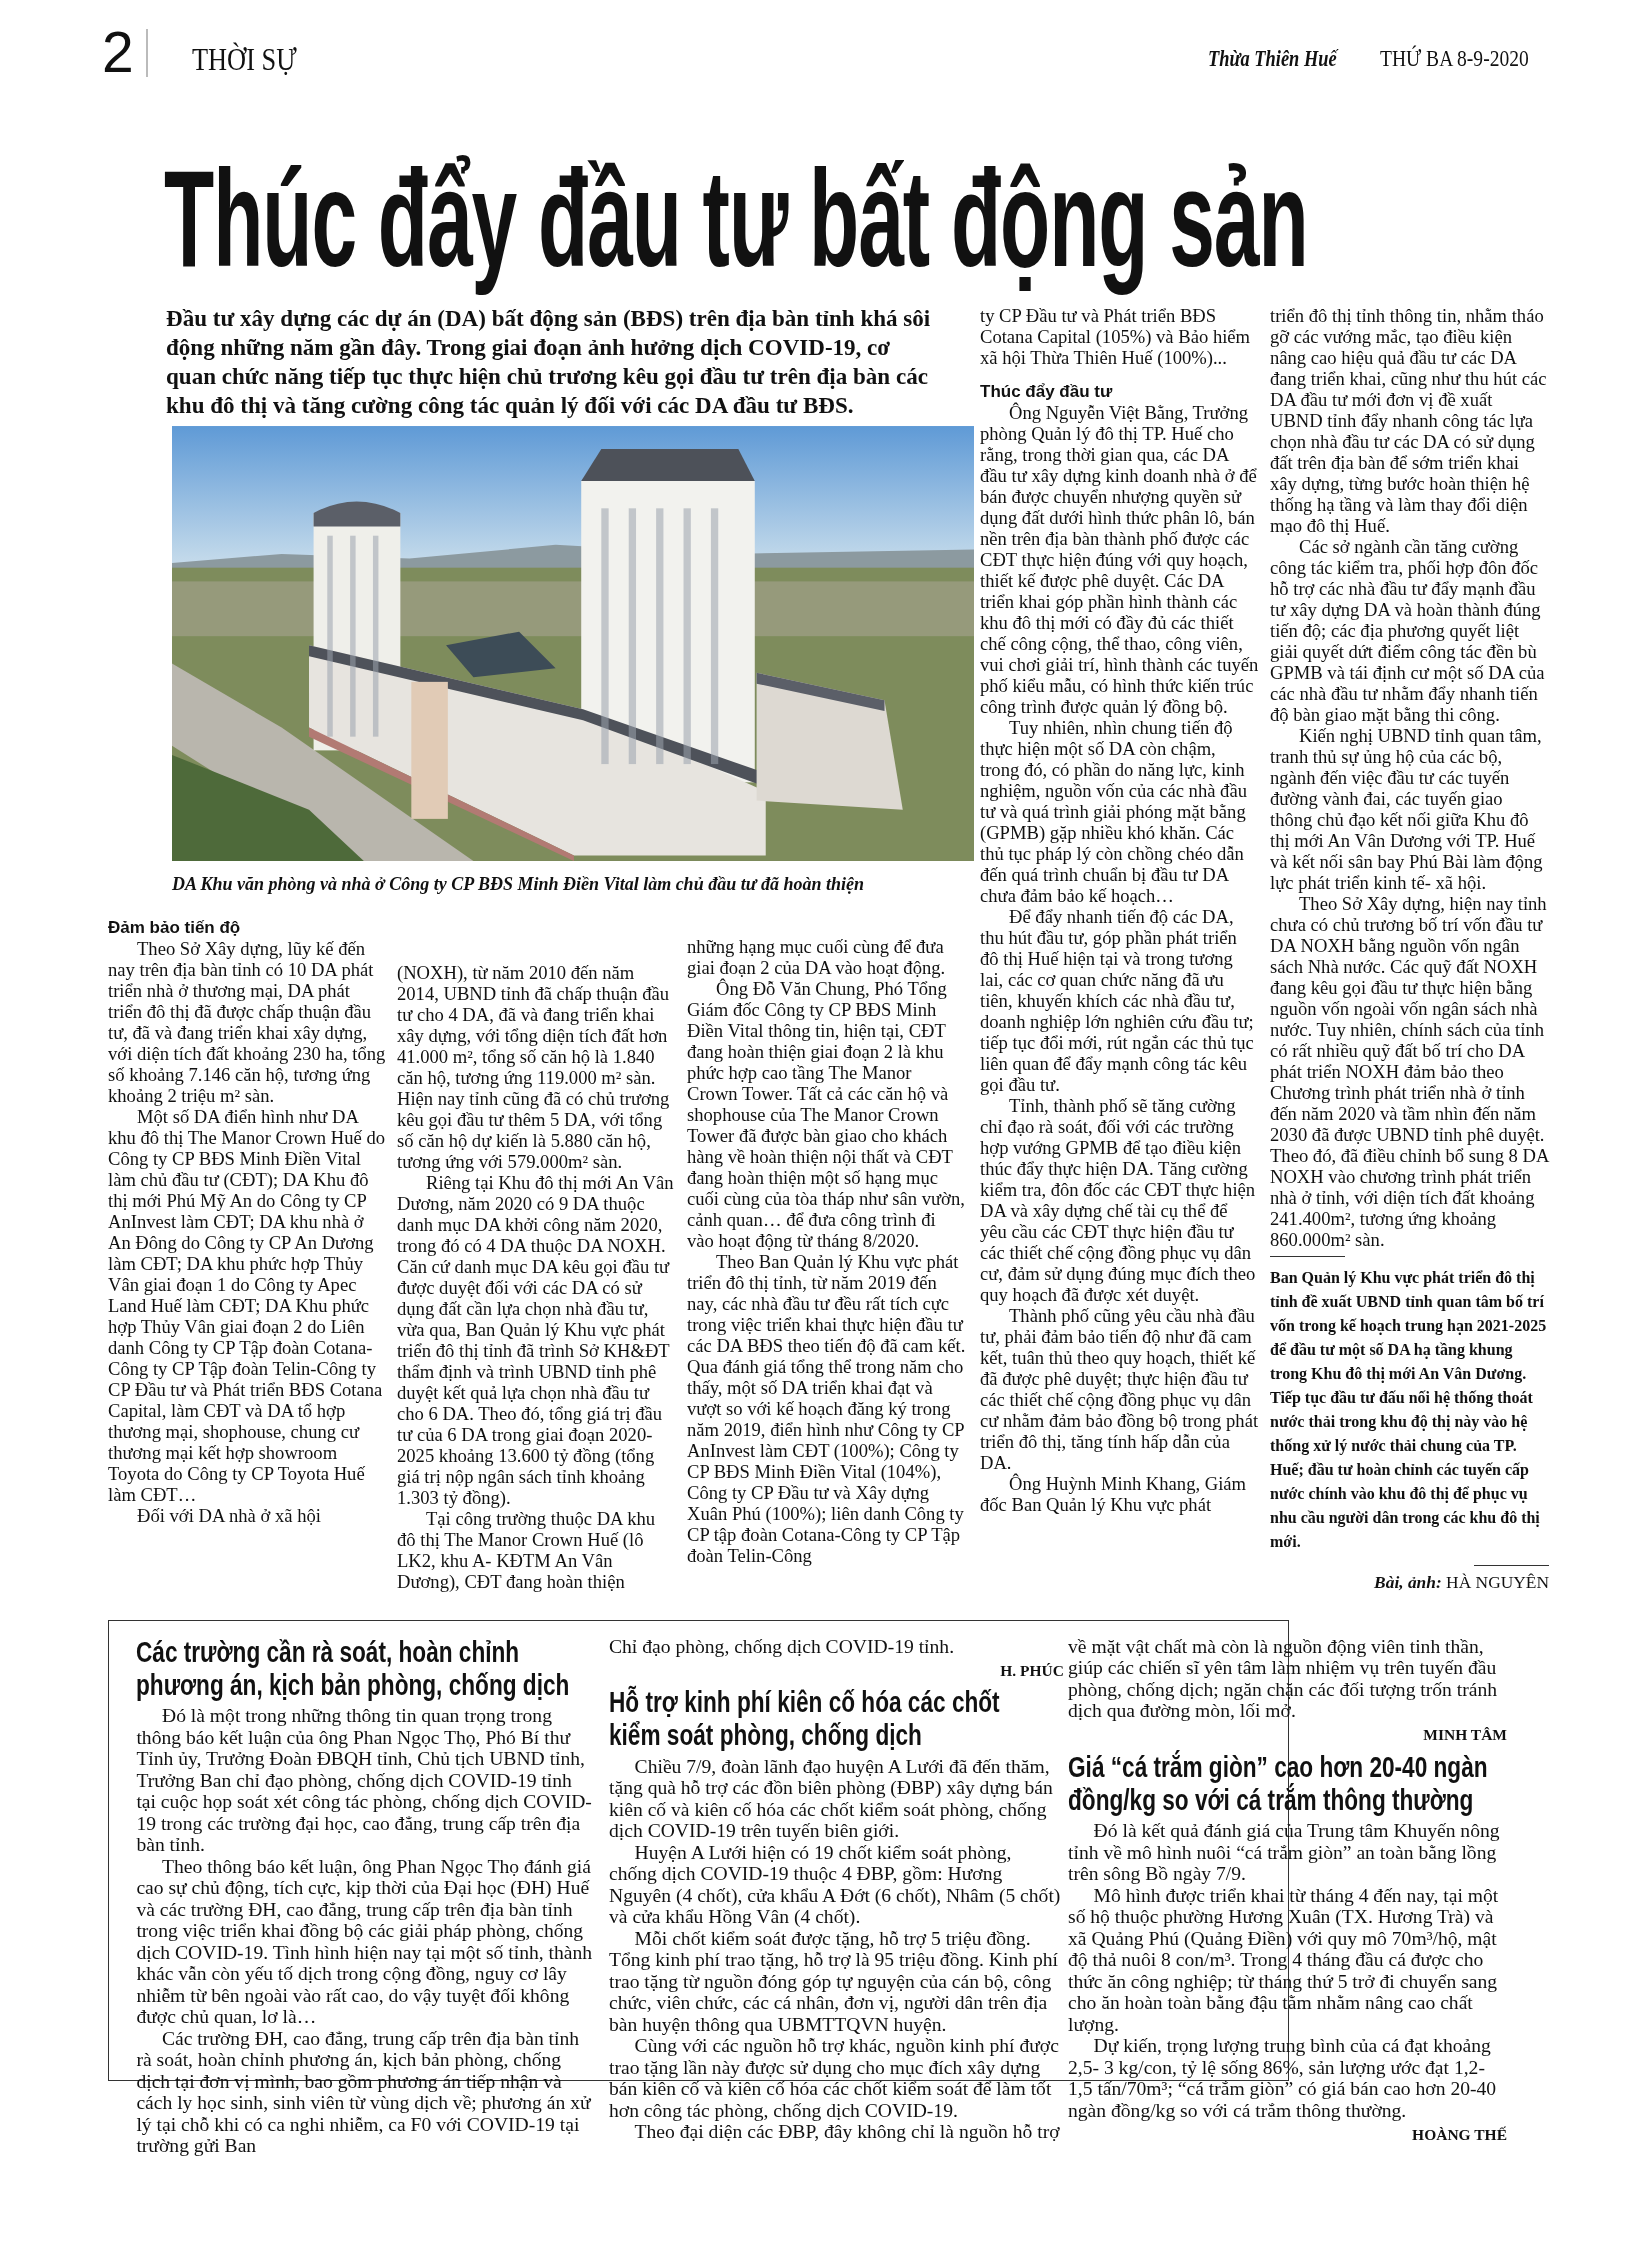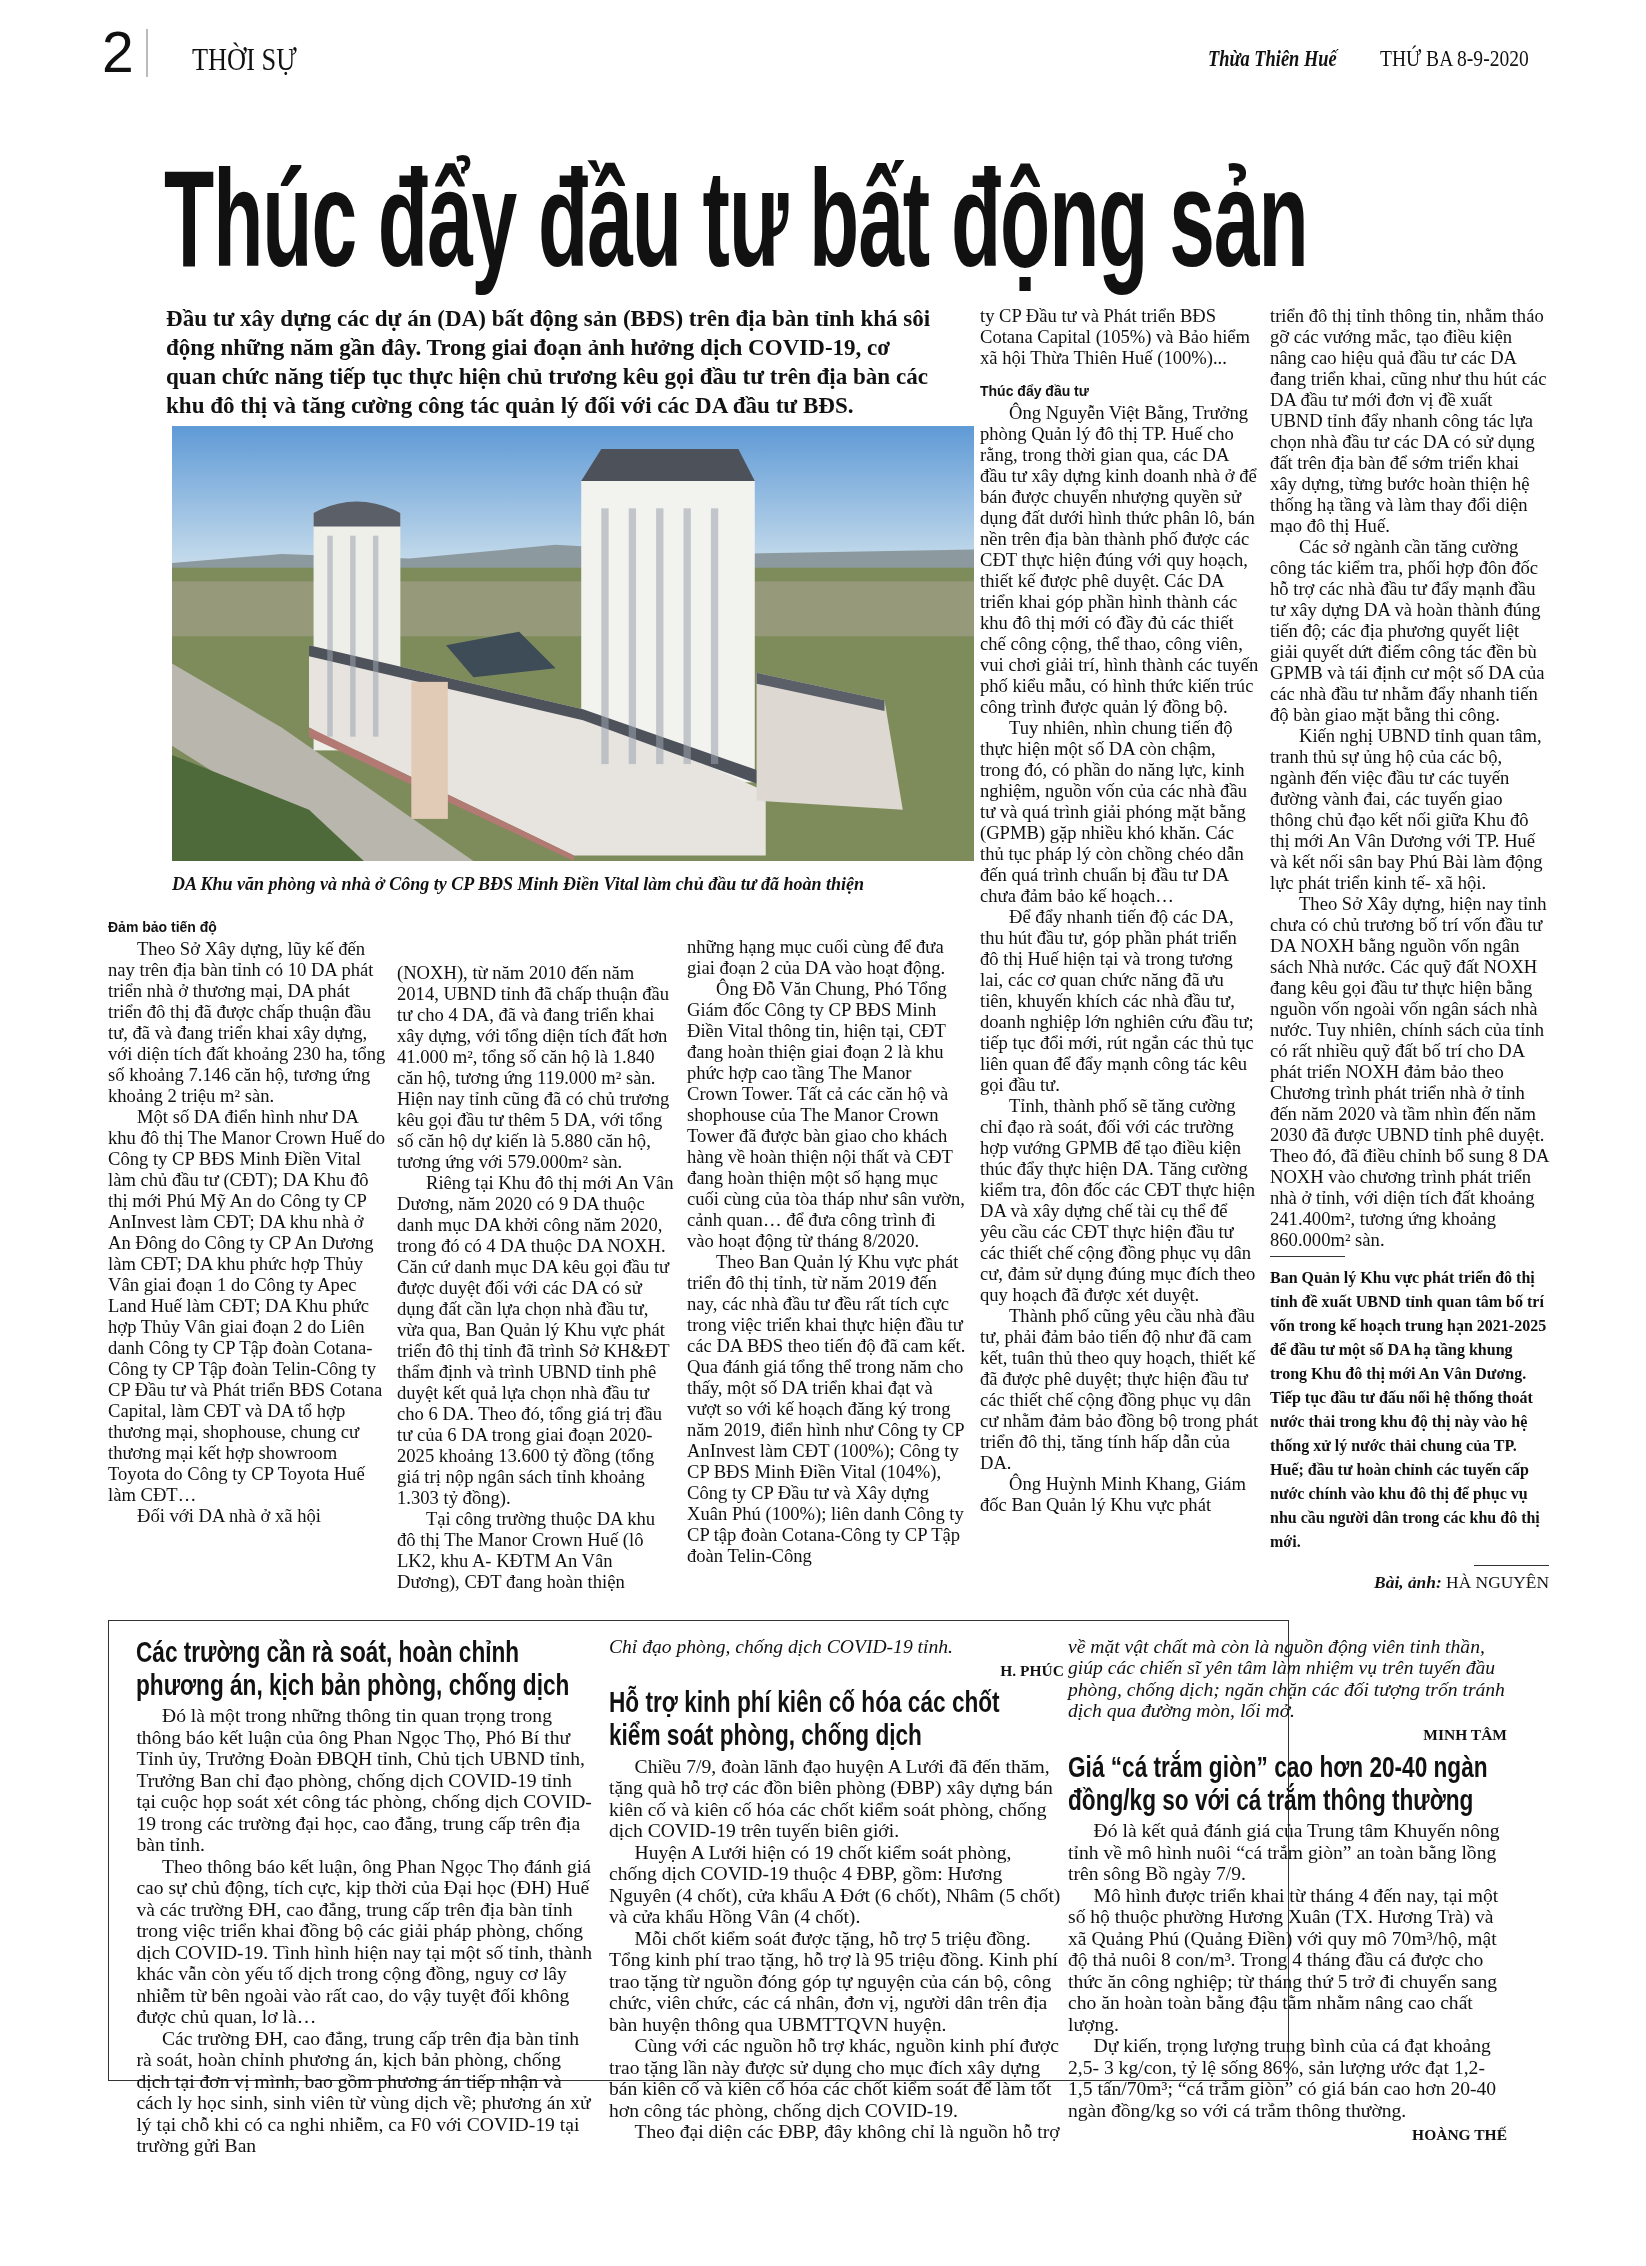--- a/index.html
+++ b/index.html
@@ -14,32 +14,32 @@
   
   .headline { left: 164px; top: 137px; width: 1398px; font-family: "Liberation Sans", sans-serif; font-weight: 700; font-size: 137px; line-height: 164px; white-space: nowrap; transform: scaleX(0.6); transform-origin: left top; letter-spacing: -1.8px; }
   .lead { left: 166px; top: 304px; width: 804px; font-size: 24px; line-height: 29px; font-weight: 700; transform: scaleX(0.96); transform-origin: left; }
   
   .photo { left: 172px; top: 426px; width: 802px; height: 435px; overflow: hidden; background: linear-gradient(#8fb8de 0%, #c6dcec 40%, #a8b2a0 42%, #7c8d60 55%, #6e7c54 100%); }
   .caption { left: 172px; top: 874px; width: 802px; font-size: 18px; font-style: italic; font-weight: 700; white-space: nowrap; }
   
   .col { font-size: 18.6px; line-height: 21px; text-align: left; }
   .col p { margin: 0; text-indent: 29px; }
   .col p.noindent { text-indent: 0; }
-  .subhead { font-family: "Liberation Sans", sans-serif; font-weight: 700; font-size: 14px; line-height: 21px; margin: 0; text-indent: 0 !important; }
+  .subhead { font-family: "Liberation Sans", sans-serif; font-weight: 700; font-size: 17px; line-height: 21px; margin: 0; text-indent: 0 !important; }
   .sidebar-note { font-weight: 700; font-size: 16px; line-height: 24px; }
   .rule { height: 1.4px; background: #333; }
   .byline { text-align: right; font-size: 17.4px; }
   .byline i { font-weight: 700; }
   .byline b { font-weight: 400; }
   
   .box { left: 108px; top: 1620px; width: 1181px; height: 461px; border: 1.8px solid #333; box-sizing: border-box; }
   .box-divider { position: absolute; background: #333; }
   .news { position: absolute; font-size: 19.6px; line-height: 21.5px; }
   .news p { margin: 0; text-indent: 25.6px; }
-  .news p.noindent { text-indent: 0; font-style: italic; }
+  .news p.noindent { text-indent: 0; }
   .news-title { font-family: "Liberation Sans", sans-serif; font-weight: 700; font-size: 29px; line-height: 33px; margin: 0 0 3.7px 0; transform: scaleX(0.78); transform-origin: left; white-space: nowrap; }
   .news-by { text-align: right; font-weight: 700; font-size: 15.5px; line-height: 20px; margin: 3.7px 0 5.5px 0; }
   svg { display: block; }
 </style>
 </head>
 <body>
 
 <div class="abs page-num">2</div>
 <div class="abs page-sep"></div>
 <div class="abs section-name">THỜI SỰ</div>

